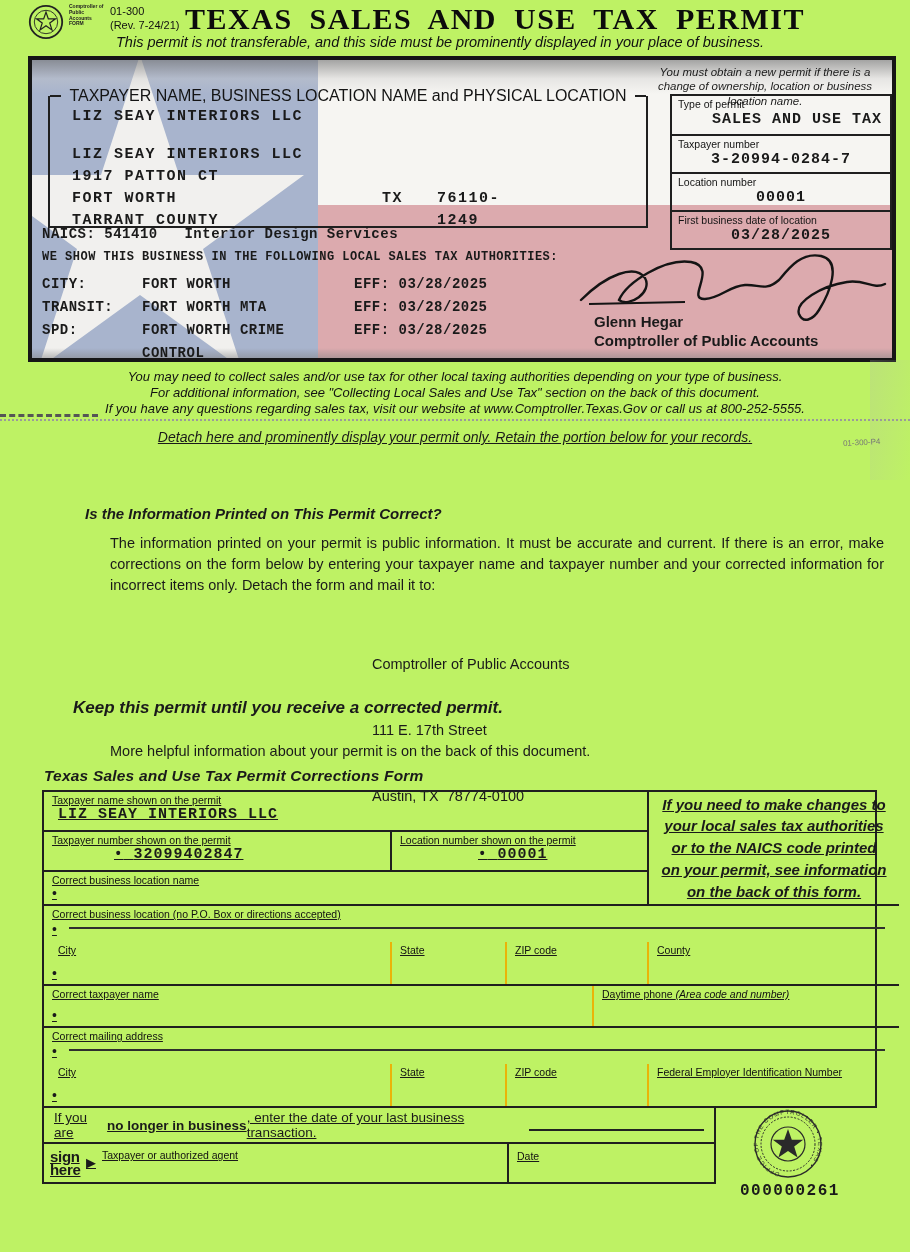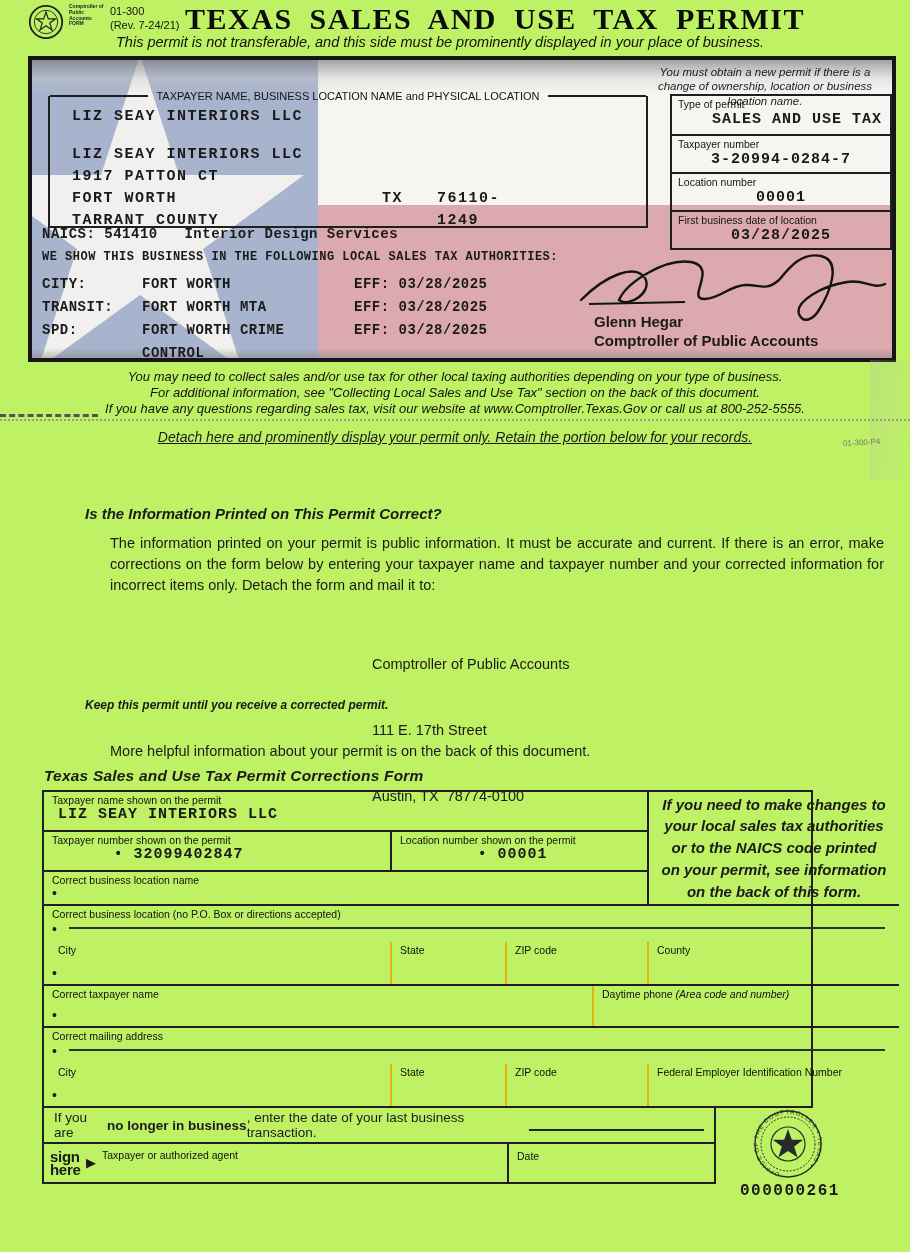--- a/index.html
+++ b/index.html
@@ -31,21 +31,21 @@
             background:linear-gradient(0deg,rgba(130,130,130,.5),rgba(230,230,230,0));}
   .permit-txt{position:absolute;z-index:3;}
   .note-it{font-style:italic;font-size:11.5px;line-height:1.25;text-align:center;color:#1c1c1c;}
   .retailers{left:84px;top:5px;width:520px;}
   .changenote{left:612px;top:5px;width:242px;}
 
   .lb{position:absolute;left:16px;top:36px;width:600px;height:132px;z-index:3;
       border:2px solid #1f1f1f;border-top:none;}
   .lb-head{display:flex;align-items:center;height:14px;margin-top:-7px;}
   .lb-head .seg{flex:1;border-top:2px solid #1f1f1f;}
-  .lb-label{padding:0 8px;font-size:11px;white-space:nowrap;color:#141414;}
+  .lb-label{padding:0 8px;font-size:16px;white-space:nowrap;color:#141414;}
   .mono{font-family:"Liberation Mono","DejaVu Sans Mono",monospace;}
   .lb-name{position:absolute;left:22px;top:12px;font-size:15px;letter-spacing:1.5px;font-weight:600;}
   .lb-addr{position:absolute;left:22px;top:48px;font-size:15px;letter-spacing:1.5px;font-weight:600;line-height:22px;}
   .cityline{position:relative;}
   .tx-abs{position:absolute;left:310px;top:0;}
   .zip-abs{position:absolute;left:365px;top:0;}
 
   .rb{position:absolute;left:638px;top:34px;width:222px;z-index:3;border:2px solid #1f1f1f;background:transparent;}
   .rb-cell{height:38px;padding:2px 6px 0 6px;}
   .rb-cell + .rb-cell{border-top:2px solid #1f1f1f;}
@@ -67,26 +67,26 @@
   .perf{position:absolute;left:0;right:0;top:419px;border-top:2px dotted #9a9a9a;}
   .perf-dash{position:absolute;left:0;top:414px;width:98px;border-top:3px dashed #555;}
   .detach{position:absolute;left:0;right:0;top:429px;text-align:center;font-weight:normal;font-style:italic;
           font-size:14px;text-decoration:underline;}
   .form-code{position:absolute;left:843px;top:438px;font-size:8px;color:#777;transform:rotate(-3deg);}
 
   
   .info-h{position:absolute;left:85px;top:505px;font-weight:bold;font-style:italic;font-size:15px;}
   .info-p{position:absolute;left:110px;top:533px;width:774px;font-size:14.5px;line-height:21px;text-align:justify;}
   .mail{position:absolute;left:372px;top:609px;font-size:14.5px;line-height:22px;white-space:pre;}
-  .keep{position:absolute;left:85px;top:698px;font-weight:bold;font-style:italic;font-size:12px;}
+  .keep{position:absolute;left:73px;top:698px;font-weight:bold;font-style:italic;font-size:17px;}
   .moreinfo{position:absolute;left:110px;top:743px;font-size:14.5px;}
 
   
   .cf-h{position:absolute;left:44px;top:767px;font-weight:bold;font-style:italic;font-size:15.5px;letter-spacing:.2px;}
-  .cf{position:absolute;left:42px;top:790px;width:771px;}
+  .cf{position:absolute;left:42px;top:790px;width:835px;text-decoration:underline;}
   .cf-a{display:grid;grid-template-columns:346px 257px 252px;
         grid-template-rows:38px 40px 34px 38px 42px 42px 38px 42px;border:2px solid #1f1f1f;}
   .cell{padding:2px 8px;overflow:hidden;}
   .lbl{font-size:10.5px;color:#101010;}
   .val{font-size:15px;font-weight:600;letter-spacing:1px;}
   .bullet{font-size:14px;line-height:1;}
   .c-r1{grid-area:1/1/2/3;}
   .c-r2a{grid-area:2/1/3/2;border-top:2px solid #1f1f1f;}
   .c-r2b{grid-area:2/2/3/3;border-top:2px solid #1f1f1f;border-left:2px solid #1f1f1f;}
   .c-r3{grid-area:3/1/4/3;border-top:2px solid #1f1f1f;display:flex;flex-direction:column;justify-content:space-between;padding-bottom:4px;}

